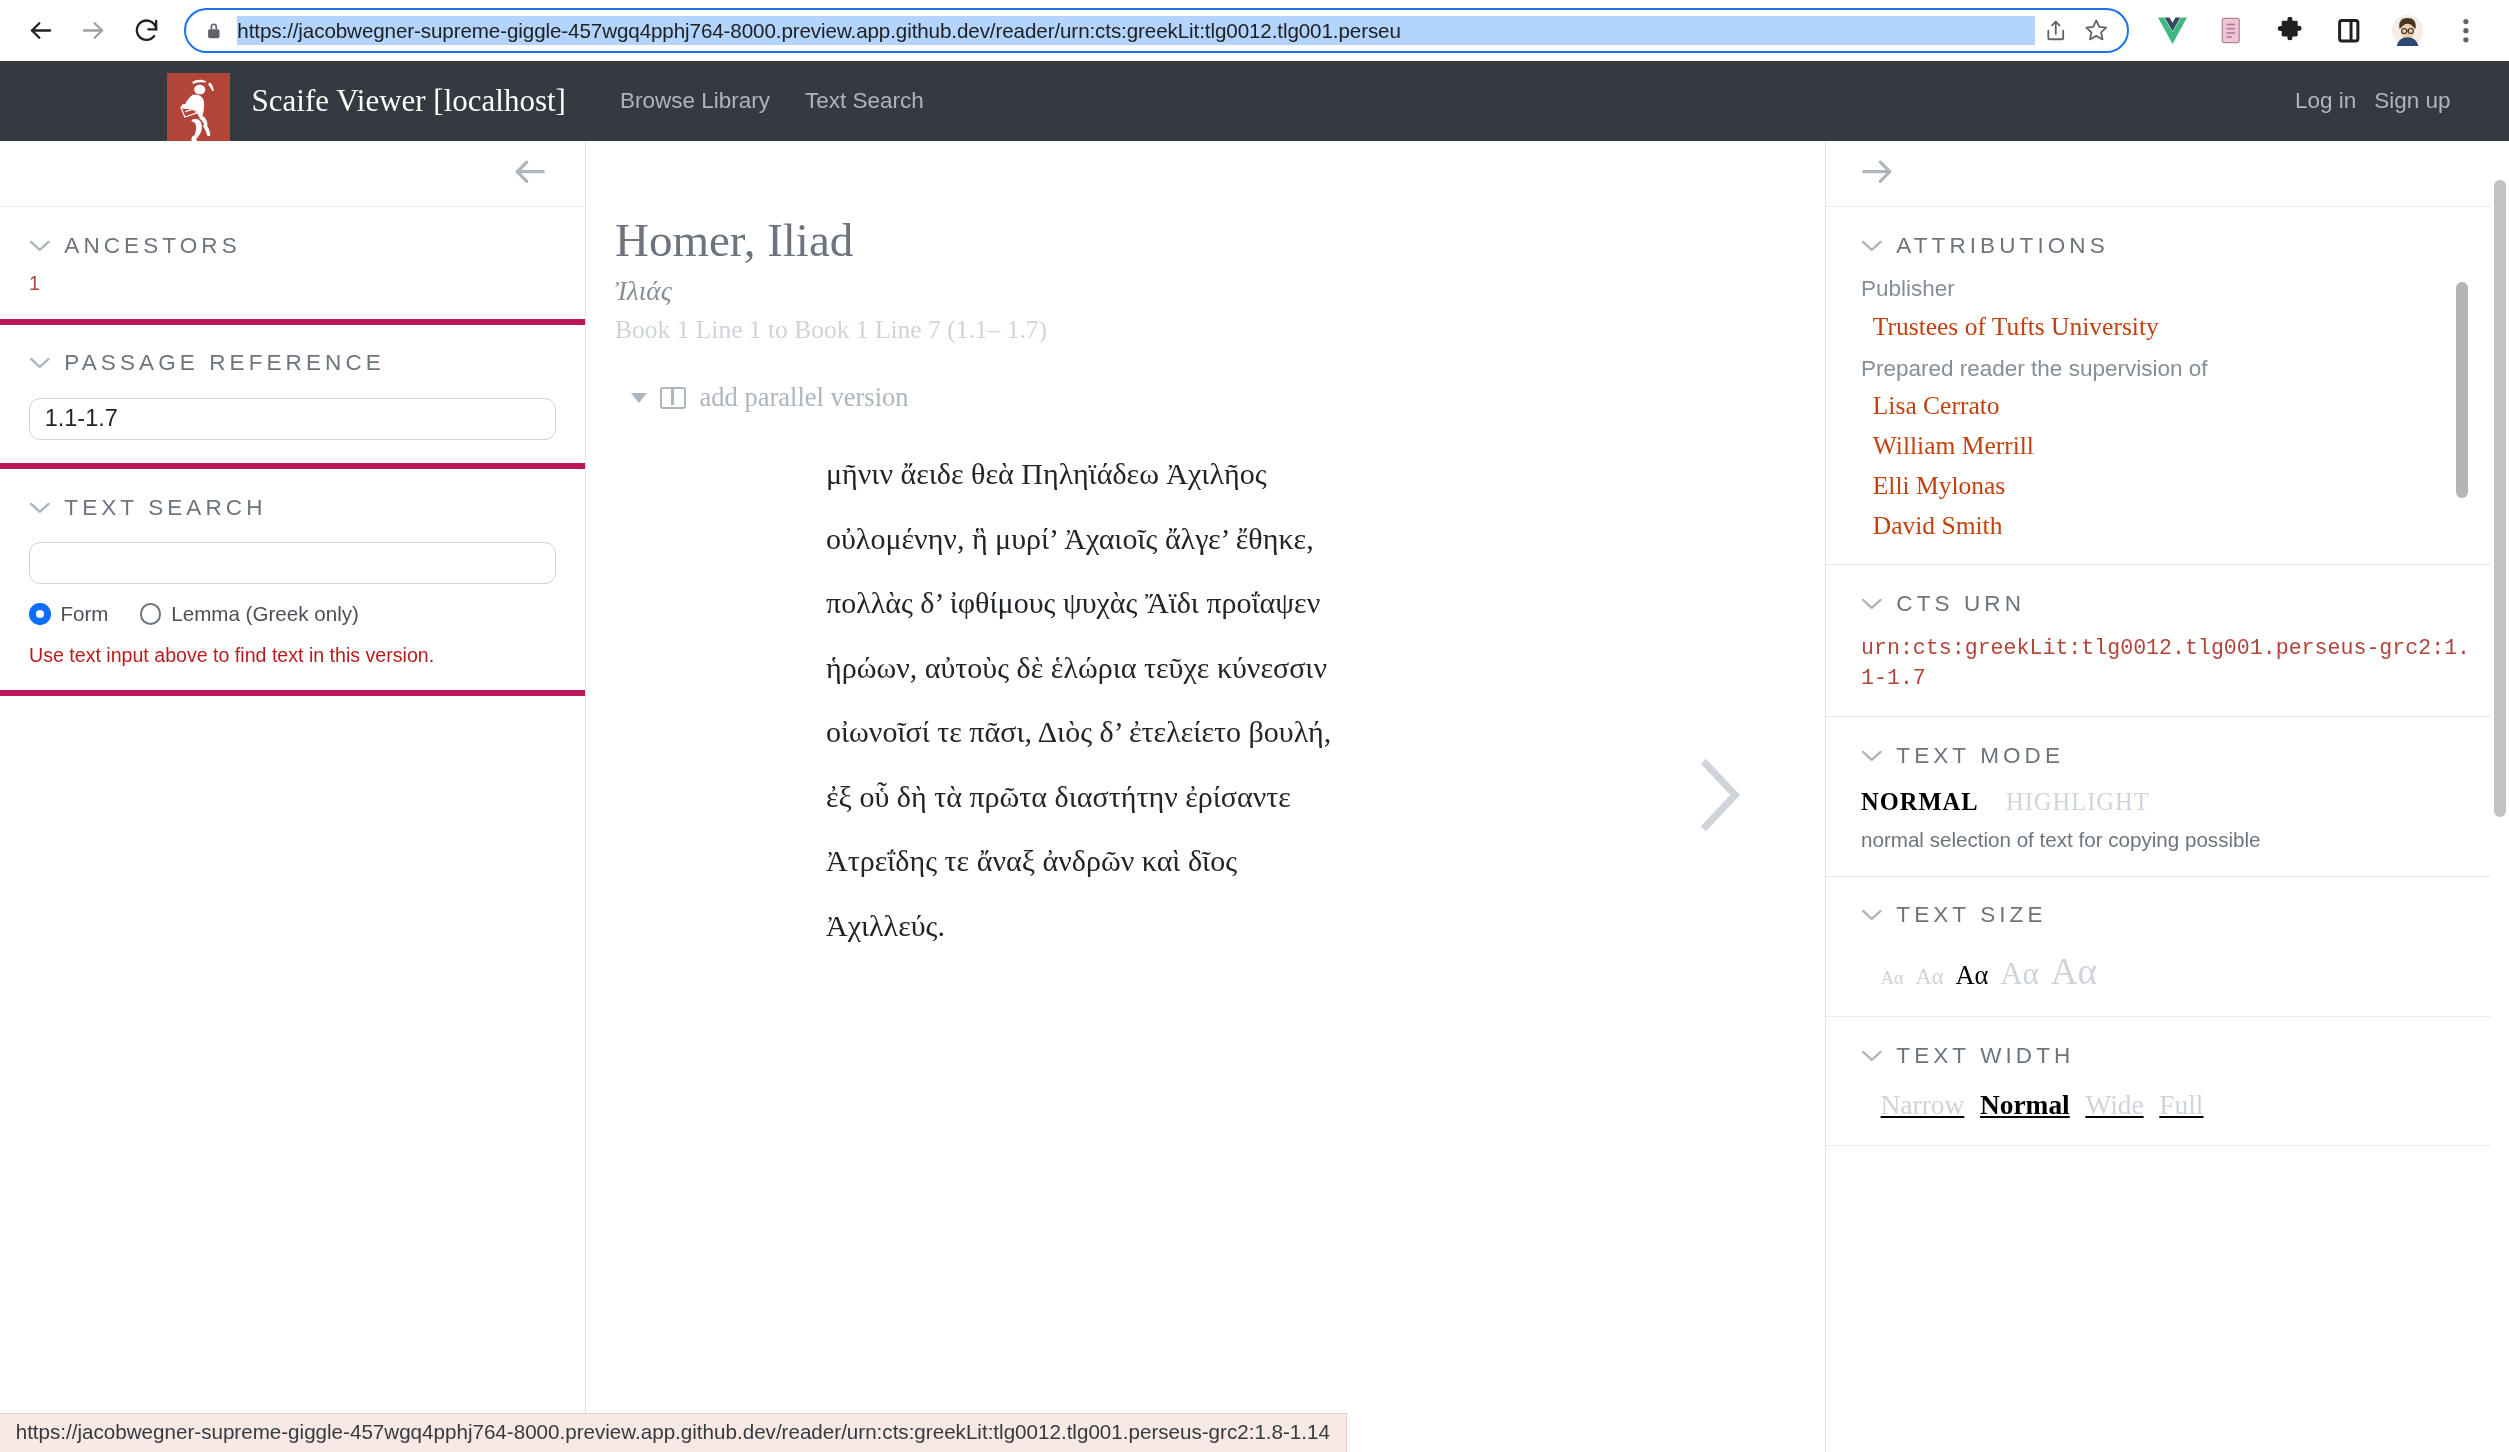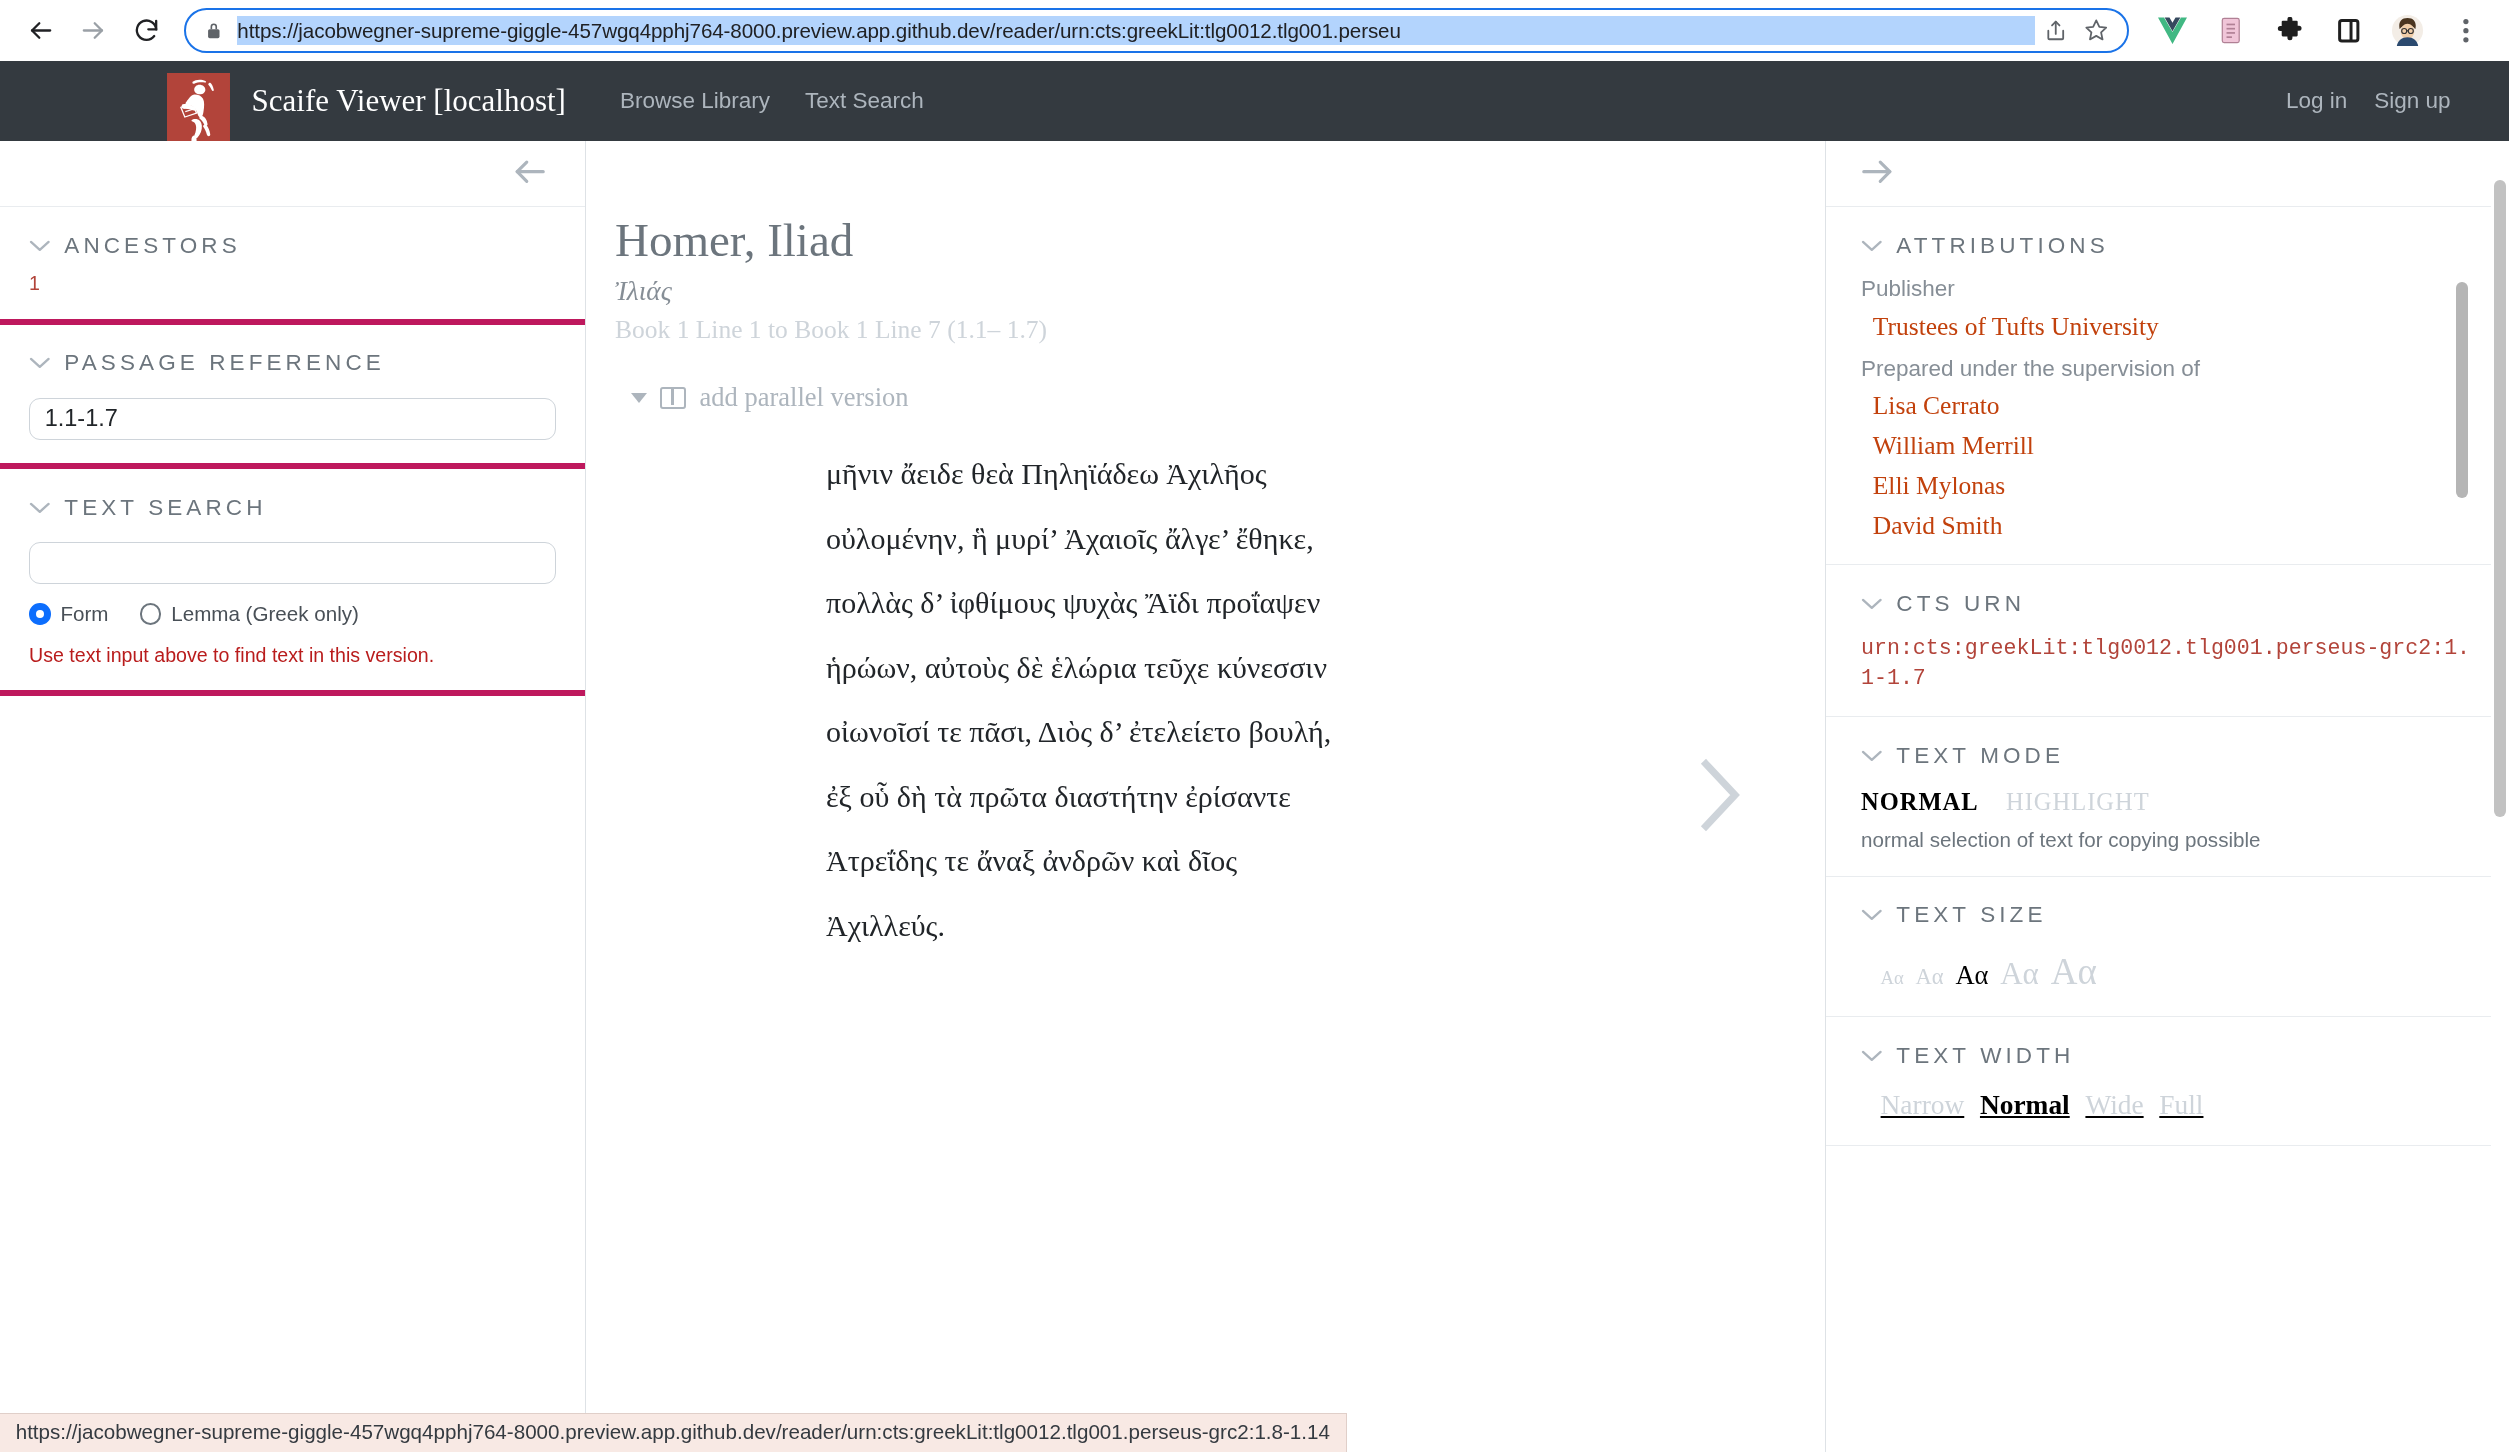--- a/index.html
+++ b/index.html
@@ -86,21 +86,21 @@
     margin-left: 21.6px;
     white-space: nowrap;
   }
   .nav-links { display: flex; align-items: center; margin-left: 54px; gap: 35px; }
   .nav-link {
     color: #adb5bd;
     font-size: 22.5px;
     font-family: "Liberation Sans", sans-serif;
     white-space: nowrap;
   }
-  .nav-right { margin-left: auto; display: flex; gap: 27px; padding-right: 23.5px;}
+  .nav-right { margin-left: auto; display: flex; gap: 18px; padding-right: 23.5px;}
 
   
   .main-area {
     display: flex;
     height: calc(1453px - 61px - 80px);
     position: relative;
   }
 
   
   .left-sidebar {
@@ -555,21 +555,21 @@
         <span class="chev">
           <svg width="21.6" height="13.7" viewBox="0 0 22 14" fill="none" stroke="#adb5bd" stroke-width="2.4" stroke-linecap="round" stroke-linejoin="round">
               <polyline points="2 3 11 11 20 3"></polyline>
             </svg>
         </span>
         <span>Attributions</span>
       </div>
       <div class="attr-scroll">
         <div class="attr-label">Publisher</div>
         <div class="attr-value">Trustees of Tufts University</div>
-        <div class="attr-label">Prepared under the supervision of</div>
+        <div class="attr-label">Prepared reader the supervision of</div>
         <div class="attr-value">Lisa Cerrato</div>
         <div class="attr-value">William Merrill</div>
         <div class="attr-value">Elli Mylonas</div>
         <div class="attr-value">David Smith</div>
         <div class="inner-scrollbar">
           <div class="thumb" style="top:5.9px;height:216px;"></div>
         </div>
       </div>
     </div>
 

